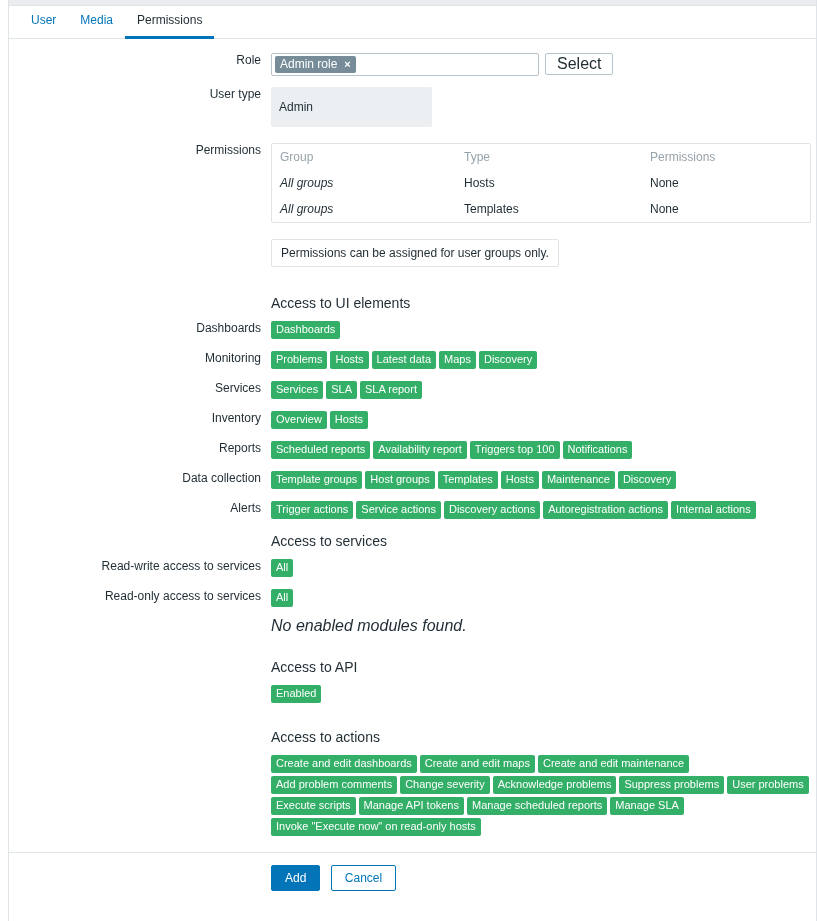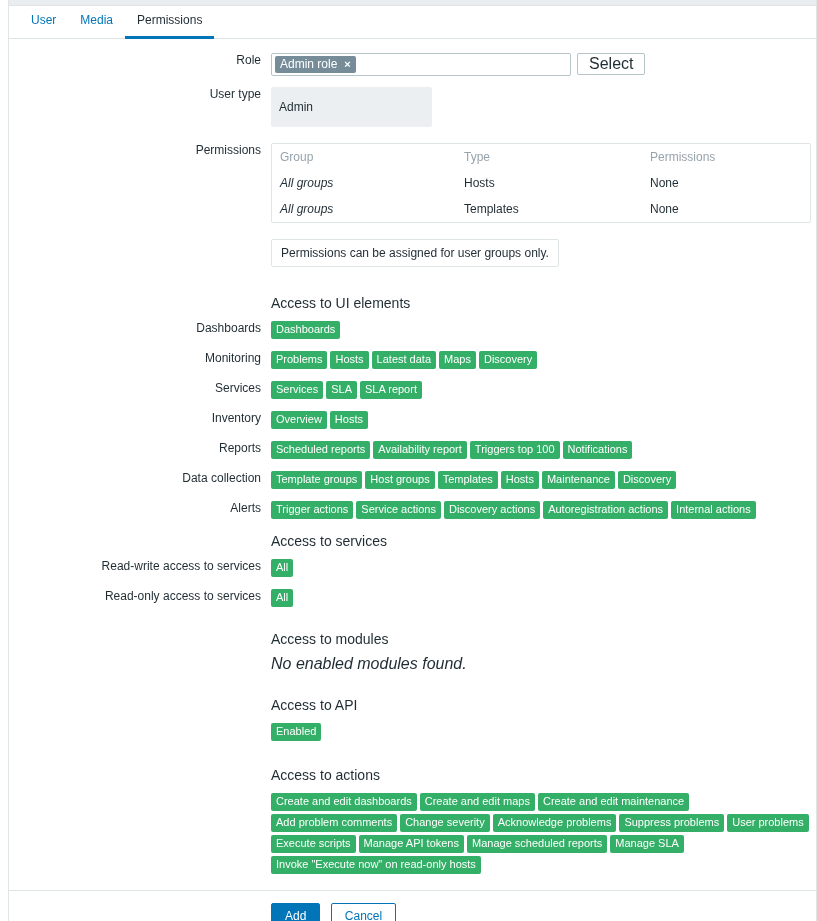--- a/index.html
+++ b/index.html
@@ -80,21 +80,21 @@
   }
   .field-col {
     flex: 1;
     min-width: 0;
   }
 
   
   .row-role { margin-bottom: 11px; }
   .ms-wrap { display: flex; align-items: flex-start; }
   .multiselect {
-    width: 300px;
+    width: 268px;
     min-height: 22px;
     border: 1px solid #b8c4cb;
     background: #fff;
     border-radius: 2px;
     padding: 2px 3px;
     box-sizing: border-box;
     display: flex;
     flex-wrap: wrap;
     align-items: center;
     cursor: text;
@@ -427,26 +427,20 @@
         <div class="row row-tags">
           <div class="label-col">Read-only access to services</div>
           <div class="field-col">
             <div class="tag-group">
               <span class="tag">All</span>
             </div>
           </div>
         </div>
       </div>
 
-    <div class="row row-heading" style="margin-top:22px;">
-      <div class="label-col"></div>
-      <div class="field-col">
-        <div class="section-title">Access to modules</div>
-      </div>
-    </div>
     <div class="row" style="margin-bottom:24px;">
       <div class="label-col"></div>
       <div class="field-col">
         <div class="muted-italic">No enabled modules found.</div>
       </div>
     </div>
 
     <div class="row row-heading">
       <div class="label-col"></div>
       <div class="field-col">

